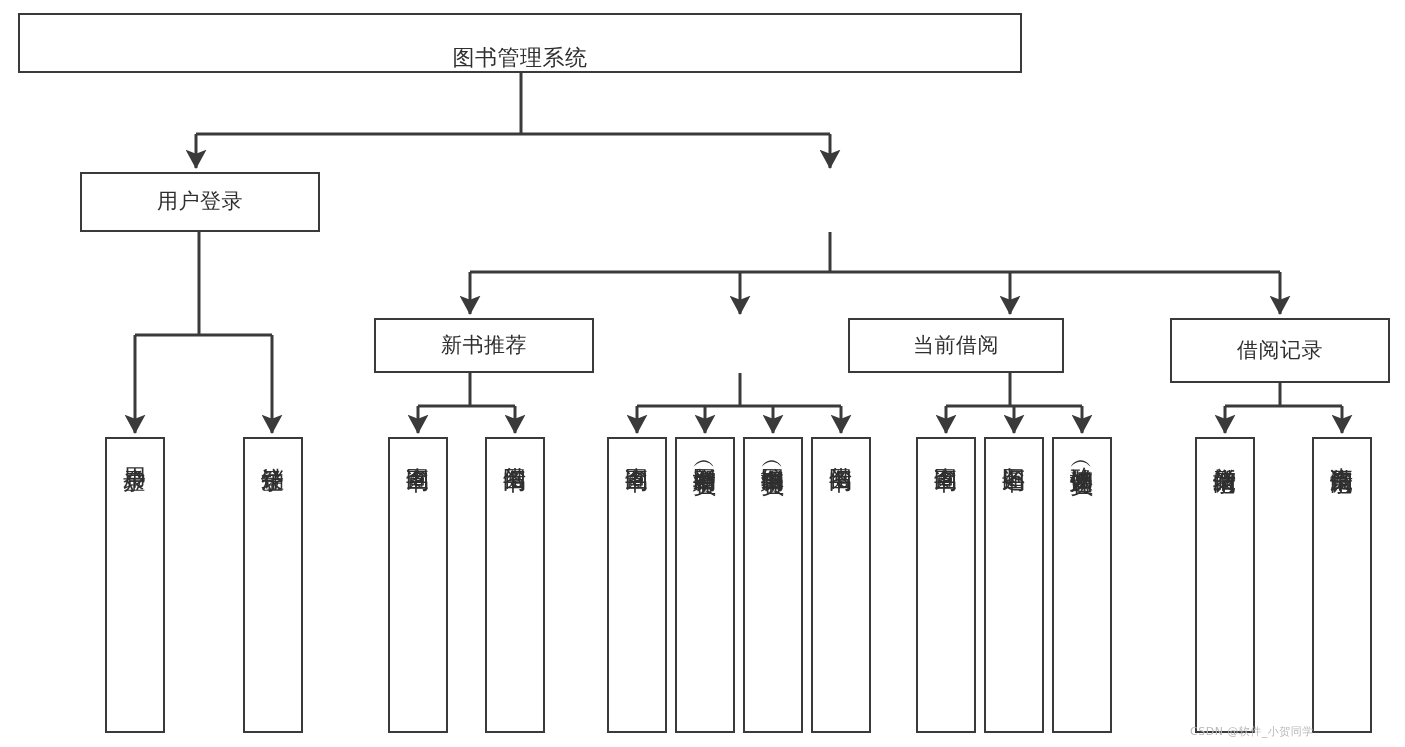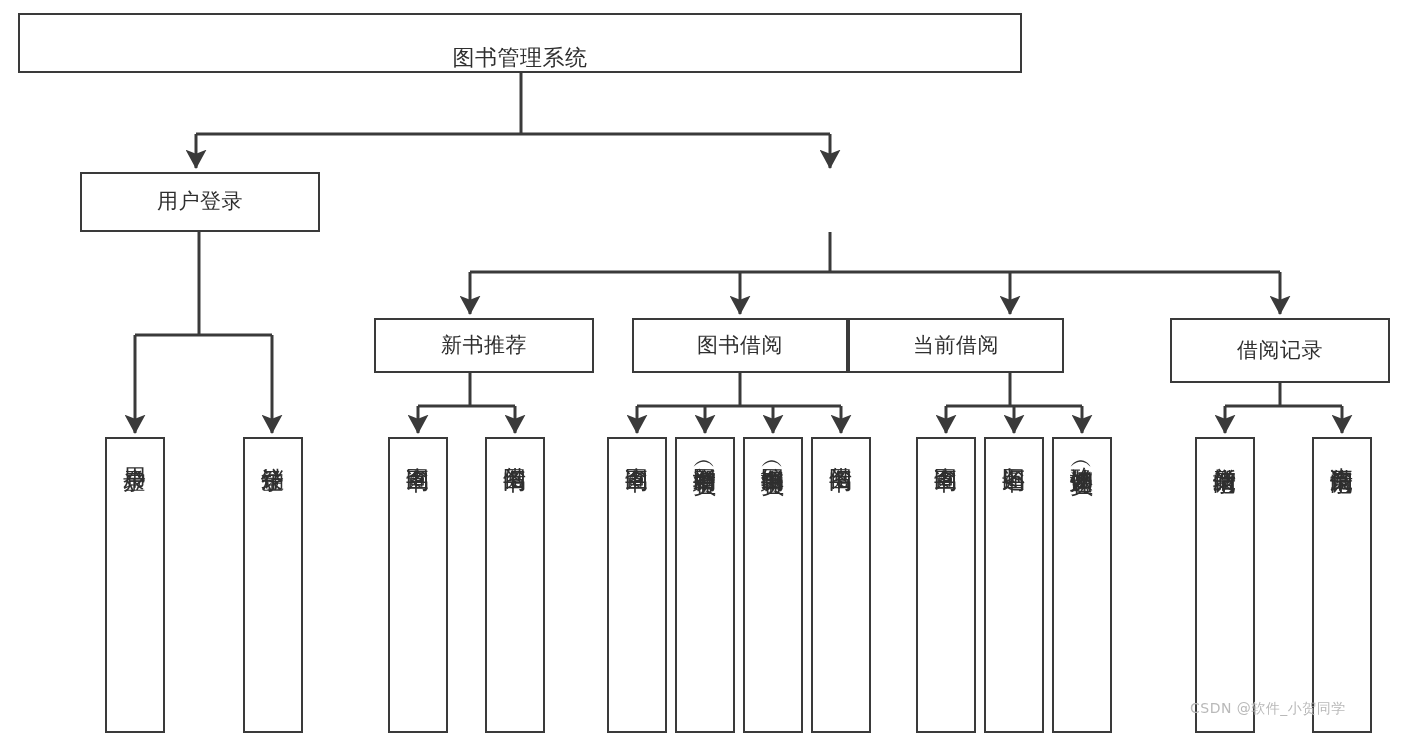--- a/index.html
+++ b/index.html
@@ -57,22 +57,22 @@
     writing-mode: vertical-rl;
     text-orientation: upright;
     font-size: 23px;
     line-height: 1.22;
     letter-spacing: 1px;
     white-space: nowrap;
   }
   #watermark {
     position: absolute;
     left: 1190px;
-    top: 700px;
-    font-size: 14px;
+    top: 724px;
+    font-size: 11px;
     color: #b9b9b9;
     letter-spacing: 0.5px;
     z-index: 5;
     white-space: nowrap;
     pointer-events: none;
   }
 </style>
 </head>
 <body>
 
@@ -133,23 +133,20 @@
     <span class="node-label">图书管理系统</span>
   </div>
 
   <div class="node horizontal" style="left:80px; top:172px; width:240px; height:60px;">
     <span class="node-label">用户登录</span>
   </div>
 
   <div class="node horizontal" style="left:360px; top:318px; width:220px; height:55px;margin-left:14px;">
     <span class="node-label">新书推荐</span>
   </div>
-  <div class="node horizontal" style="left:632px; top:318px; width:216px; height:55px;">
-    <span class="node-label">图书借阅</span>
-  </div>
   <div class="node horizontal" style="left:848px; top:318px; width:216px; height:55px;">
     <span class="node-label">当前借阅</span>
   </div>
   <div class="node horizontal" style="left:1170px; top:318px; width:220px; height:65px;">
     <span class="node-label">借阅记录</span>
   </div>
 
   <div class="node vertical" style="left:105px; top:437px; width:60px; height:296px;">
     <span class="node-label">用户登录</span>
   </div>

